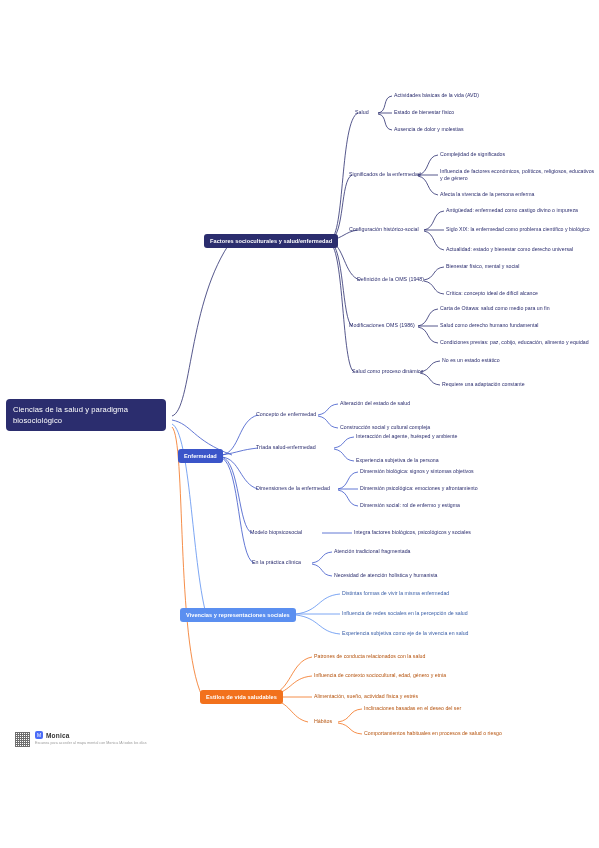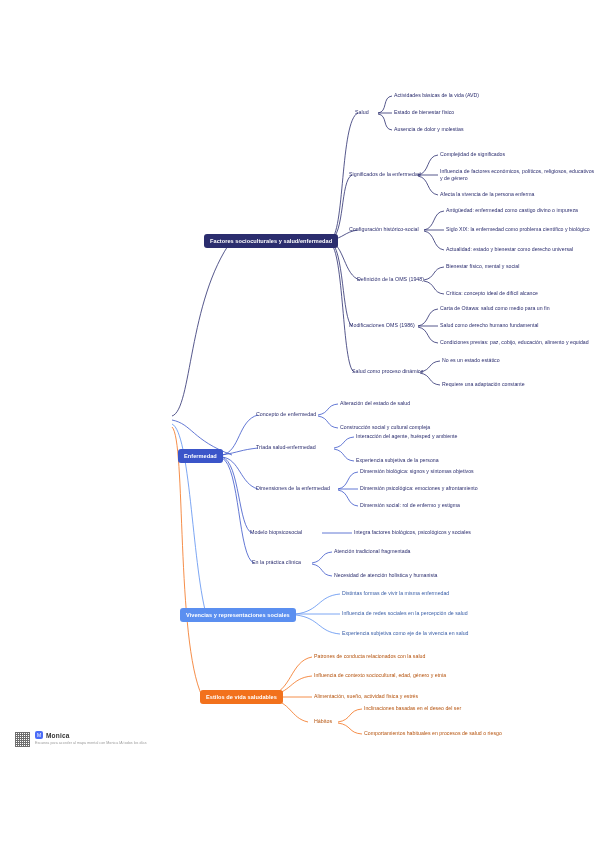--- a/index.html
+++ b/index.html
@@ -124,20 +124,21 @@
       <path d="M268,696 C292,692 290,661 312,657" stroke="#f2711c"></path>
       <path d="M268,696 C292,693 290,678 312,676" stroke="#f2711c"></path>
       <path d="M268,697 L312,697" stroke="#f2711c"></path>
       <path d="M268,698 C292,702 290,718 308,722" stroke="#f2711c"></path>
 
       <path d="M338,722 C352,720 348,710 362,709" stroke="#f2711c"></path>
       <path d="M338,723 C352,725 348,733 362,734" stroke="#f2711c"></path>
     </g>
   </svg>
 
+  <div class="node root" style="left:6px;top:399px;">Ciencias de la salud y paradigma biosociológico</div>
 
   <div class="node branch b-navy" style="left:204px;top:234px;">Factores socioculturales y salud/enfermedad</div>
 
   <div class="node sub" style="left:355px;top:109px;">Salud</div>
   <div class="node leaf" style="left:394px;top:92px;">Actividades básicas de la vida (AVD)</div>
   <div class="node leaf" style="left:394px;top:109px;">Estado de bienestar físico</div>
   <div class="node leaf" style="left:394px;top:126px;">Ausencia de dolor y molestias</div>
 
   <div class="node sub" style="left:349px;top:171px;">Significados de la enfermedad</div>
   <div class="node leaf" style="left:440px;top:151px;">Complejidad de significados</div>

